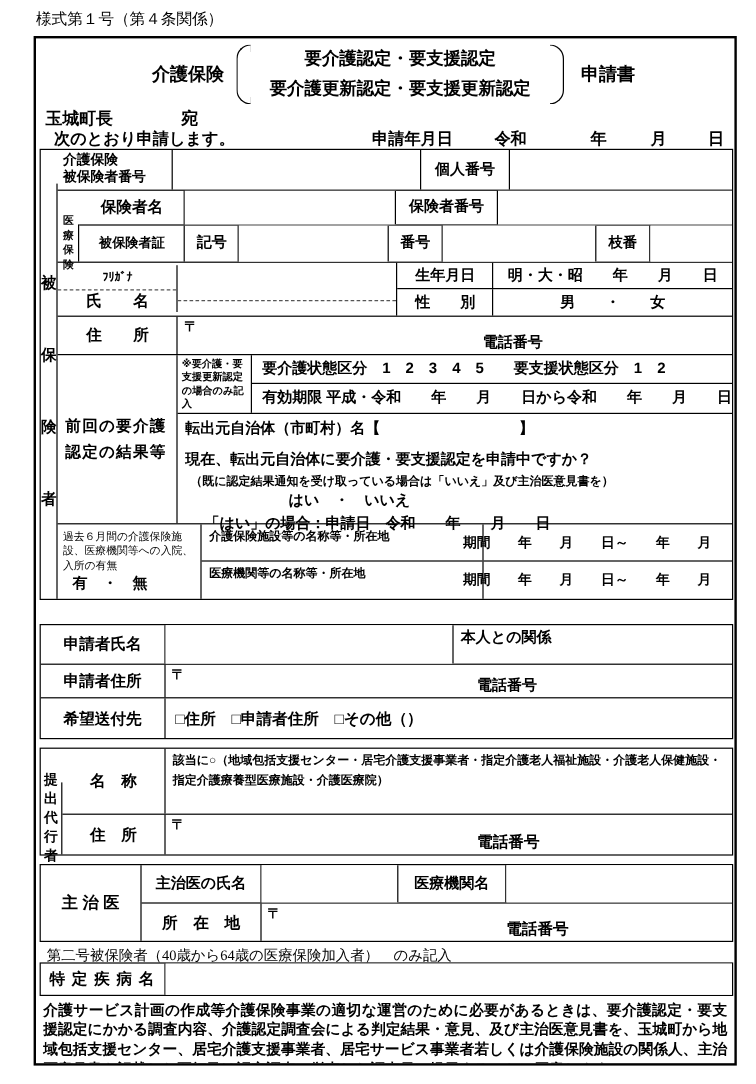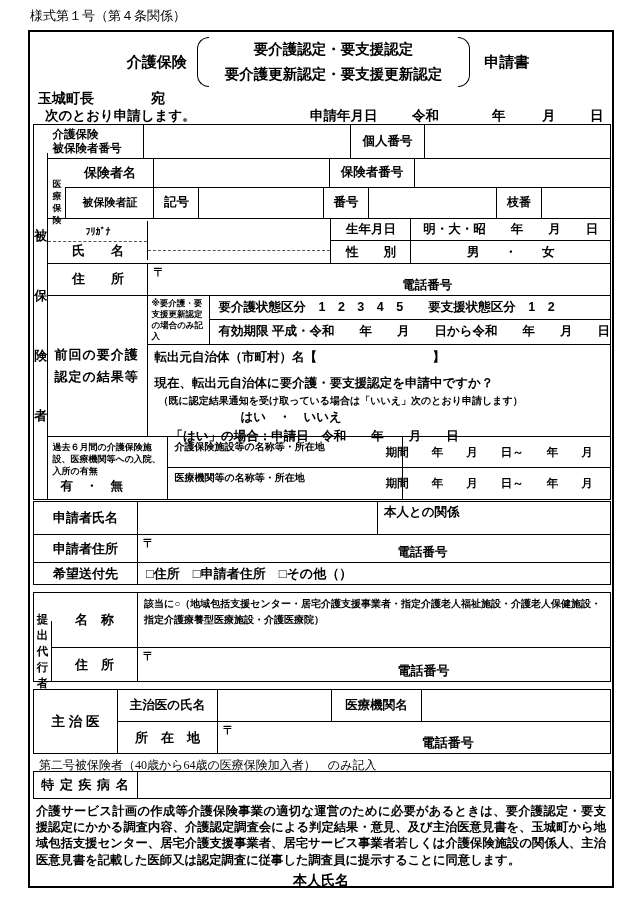--- a/index.html
+++ b/index.html
@@ -90,30 +90,30 @@
   .e-bottom { flex:1; display:flex; }
   .e-content { flex:1; padding:3px 6px; font-weight:bold; font-size:12.5px; }
   .e-line1 { position:relative; height:20px; display:flex; align-items:center; }
   .e-close { position:absolute; left:278px; }
   .e-q { margin-top:7px; }
   .e-qnote { font-size:10px; padding-left:4px; margin-top:2px; font-weight:bold; }
   .e-ans { padding-left:86px; margin-top:1px; }
   .e-ifyes { padding-left:16px; margin-top:2px; }
   .rowF { height:63px; }
   .f-lbl { width:120px; display:flex; flex-direction:column; justify-content:center; padding:2px 4px; }
-  .f-note { font-size:9px; font-weight:bold; line-height:1.35; }
+  .f-note { font-size:9px; font-weight:normal; line-height:1.35; }
   .f-ans { font-size:12.5px; font-weight:bold; padding-left:8px; margin-top:1px; white-space:pre; }
   .f-main { flex:1; display:flex; flex-direction:column; }
   .f-row { flex:1; display:flex; }
   .f-row:first-child { border-bottom:1px solid #000; }
   .f-name { flex:1; display:flex; align-items:flex-start; padding:3px 0 0 6px; font-weight:bold; font-size:10px; }
   .f-period { width:208px; border-left:1px solid #000; display:flex; align-items:center; justify-content:center; font-weight:bold; font-size:11.5px; white-space:pre; }
 
   
-  .t2 { margin-top:1px; flex-direction:column; height:84px;font-family:Liberation Serif, serif; }
+  .t2 { margin-top:20px; flex-direction:column; height:96px;font-family:Liberation Serif, serif; }
   .t2 .r1 { height:33px; }
   .t2 .r2 { height:28px; }
   .t2 .r3 { flex:1; }
   .w104 { width:104px; white-space:pre; }
   .rel-cell { width:232px; align-items:flex-start; padding:2px 6px; font-weight:bold; font-size:12.5px; }
   .opt-body { flex:1; display:flex; align-items:center; padding:0 8px; font-weight:bold; font-size:13px; }
 
   
   .t3 { margin-top:7px; height:90px; }
   .t3-side { width:18px; }
@@ -273,21 +273,21 @@
                 <div class="e1b">有効期限 平成・令和　　年　　月　　日から令和　　年　　月　　日</div>
               </div>
             </div>
             <div class="e-bottom">
               <div class="e-content">
                 <div class="e-line1">
                   <span>転出元自治体（市町村）名【</span>
                   <span class="e-close">】</span>
                 </div>
                 <div class="e-q">現在、転出元自治体に要介護・要支援認定を申請中ですか？</div>
-                <div class="e-qnote">（既に認定結果通知を受け取っている場合は「いいえ」次のとおり申請します）</div>
+                <div class="e-qnote">（既に認定結果通知を受け取っている場合は「いいえ」及び主治医意見書を）</div>
                 <div class="e-ans">はい　・　いいえ</div>
                 <div class="e-ifyes">「はい」の場合：申請日　令和　　年　　月　　日</div>
               </div>
             </div>
           </div>
         </div>
 
         <div class="row rowF">
           <div class="cell f-lbl" style="align-items:flex-start">
             <div class="f-note">過去６月間の介護保険施設、医療機関等への入院、入所の有無</div>

